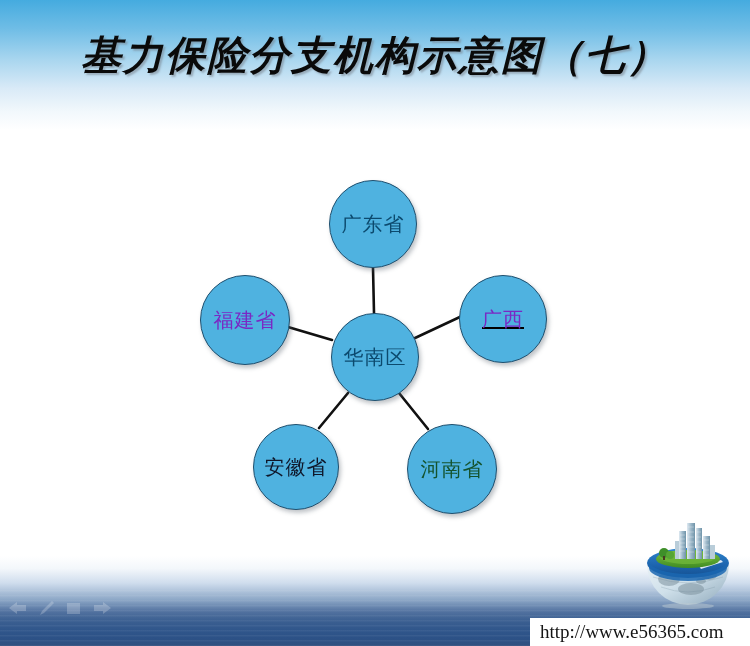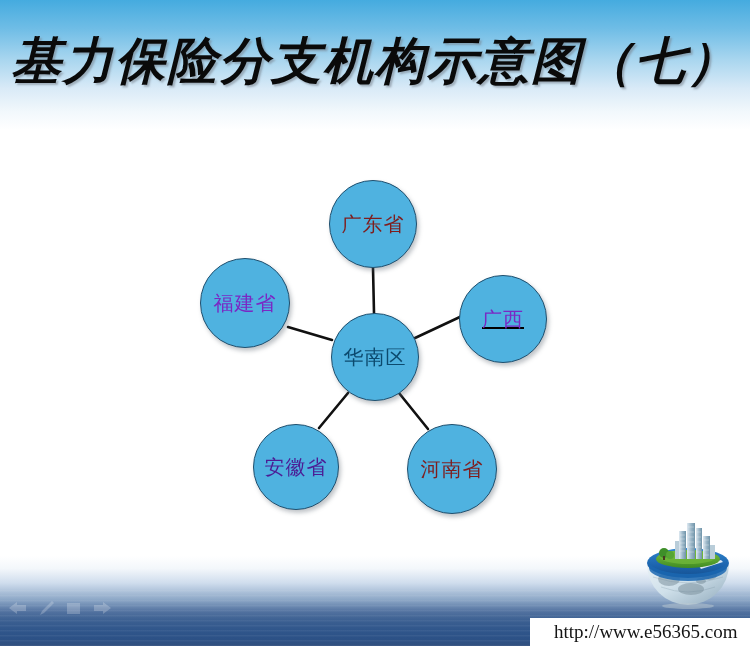--- a/index.html
+++ b/index.html
@@ -80,21 +80,21 @@
   .nav-icons svg { display: block; }
 
   
   .title {
     position: absolute;
     left: 0;
     top: 28px;
     width: 750px;
     text-align: center;
     font-family: "Liberation Serif", "DejaVu Serif", serif;
-    font-size: 50px;
+    font-size: 40px;
     font-weight: bold;
     font-style: italic;
     letter-spacing: 2px;
     color: #0a0a0a;
     text-shadow: 2px 2px 2px rgba(120,130,140,0.55);
     white-space: nowrap;
   }
 
   
   .diagram {
@@ -142,21 +142,21 @@
   .watermark {
     position: absolute;
     left: 530px;
     top: 618px;
     width: 220px;
     height: 28px;
     background: #ffffff;
     display: flex;
     align-items: center;
     box-sizing: border-box;
-    padding-left: 24px;
+    padding-left: 10px;
   }
   .watermark-text {
     font-family: "Liberation Serif", "DejaVu Serif", serif;
     font-size: 19px;
     color: #141414;
     white-space: nowrap;
   }
 </style>
 </head>
 <body>
@@ -198,38 +198,38 @@
     <svg class="edges" viewBox="0 0 750 646" width="750" height="646">
       <g stroke="#111111" stroke-width="2.6" stroke-linecap="round">
         <line x1="374" y1="313" x2="373" y2="268"></line>
         <line x1="415" y1="338" x2="462" y2="316"></line>
         <line x1="399" y1="393" x2="428" y2="429"></line>
         <line x1="348" y1="393" x2="319" y2="428"></line>
         <line x1="332" y1="340" x2="288" y2="327"></line>
       </g>
     </svg>
 
-    <div class="node" style="left:200px; top:258px; width:90px; height:90px;justify-content:center;">
+    <div class="node" style="left:200px; top:275px; width:90px; height:90px;justify-content:center;">
       <span class="node-label" style="color:#7a28c4;">福建省</span>
     </div>
 
     <div class="node" style="left:329px; top:180px; width:88px; height:88px;">
-      <span class="node-label" style="color:#7f1d1d;text-align:right;">广东省</span>
+      <span class="node-label" style="color:#0c4a6e;text-align:right;">广东省</span>
     </div>
 
     <div class="node" style="left:459px; top:275px; width:88px; height:88px;text-decoration:underline;">
       <span class="node-label" style="color:#7a28c4;">广西</span>
     </div>
 
     <div class="node" style="left:253px; top:424px; width:86px; height:86px;">
-      <span class="node-label" style="color:#4c1d95;">安徽省</span>
+      <span class="node-label" style="color:#0f172a;">安徽省</span>
     </div>
 
     <div class="node" style="left:407px; top:424px; width:90px; height:90px;">
-      <span class="node-label" style="color:#7f1d1d;">河南省</span>
+      <span class="node-label" style="color:#14532d;">河南省</span>
     </div>
 
     <div class="node" style="left:331px; top:313px; width:88px; height:88px;">
       <span class="node-label" style="color:#0c4a6e;">华南区</span>
     </div>
 
   </div>
 
   <svg class="globe" viewBox="0 0 98 92" width="98" height="92">
     <defs>

